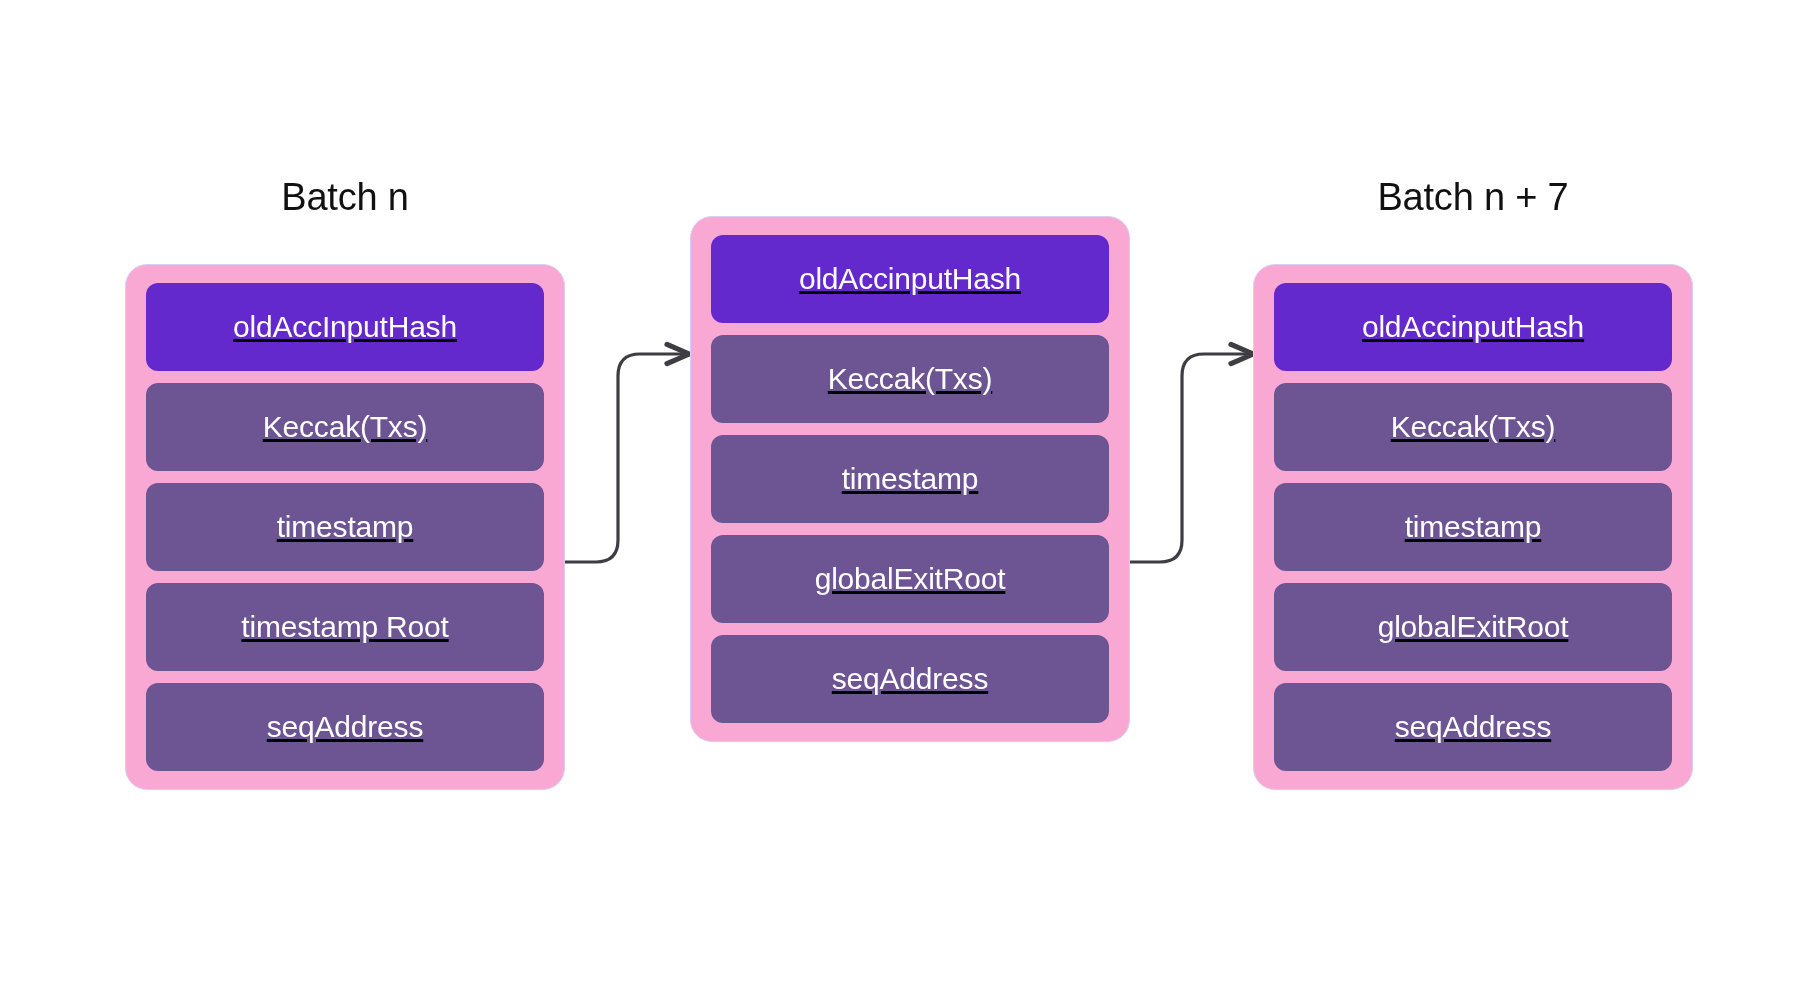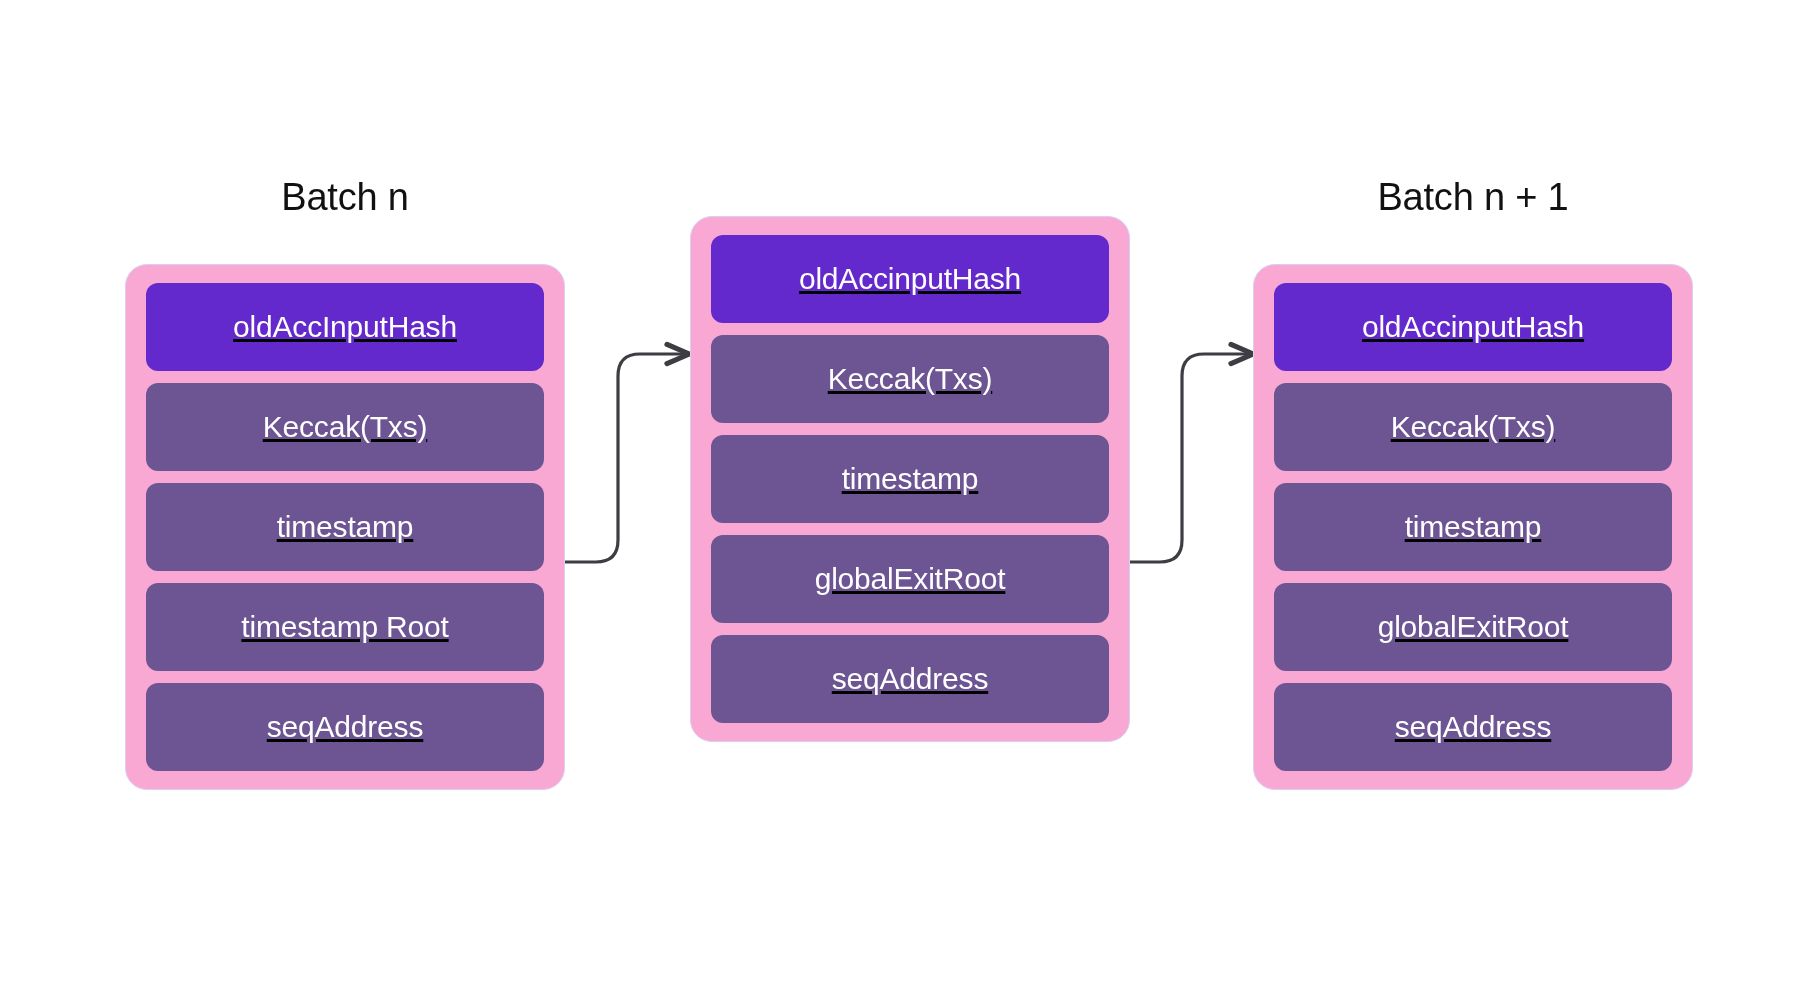--- a/index.html
+++ b/index.html
@@ -115,21 +115,21 @@
     <div class="batch-card">
       <div class="field-row highlight">oldAccinputHash</div>
       <div class="field-row normal">Keccak(Txs)</div>
       <div class="field-row normal">timestamp</div>
       <div class="field-row normal">globalExitRoot</div>
       <div class="field-row normal">seqAddress</div>
     </div>
   </div>
 
   <div class="batch-column" style="left:1253px; top:178px;">
-    <div class="batch-title">Batch n + 1</div>
+    <div class="batch-title">Batch n + 7</div>
     <div class="batch-card">
       <div class="field-row highlight">oldAccinputHash</div>
       <div class="field-row normal">Keccak(Txs)</div>
       <div class="field-row normal">timestamp</div>
       <div class="field-row normal">globalExitRoot</div>
       <div class="field-row normal">seqAddress</div>
     </div>
   </div>
 
 </div>

